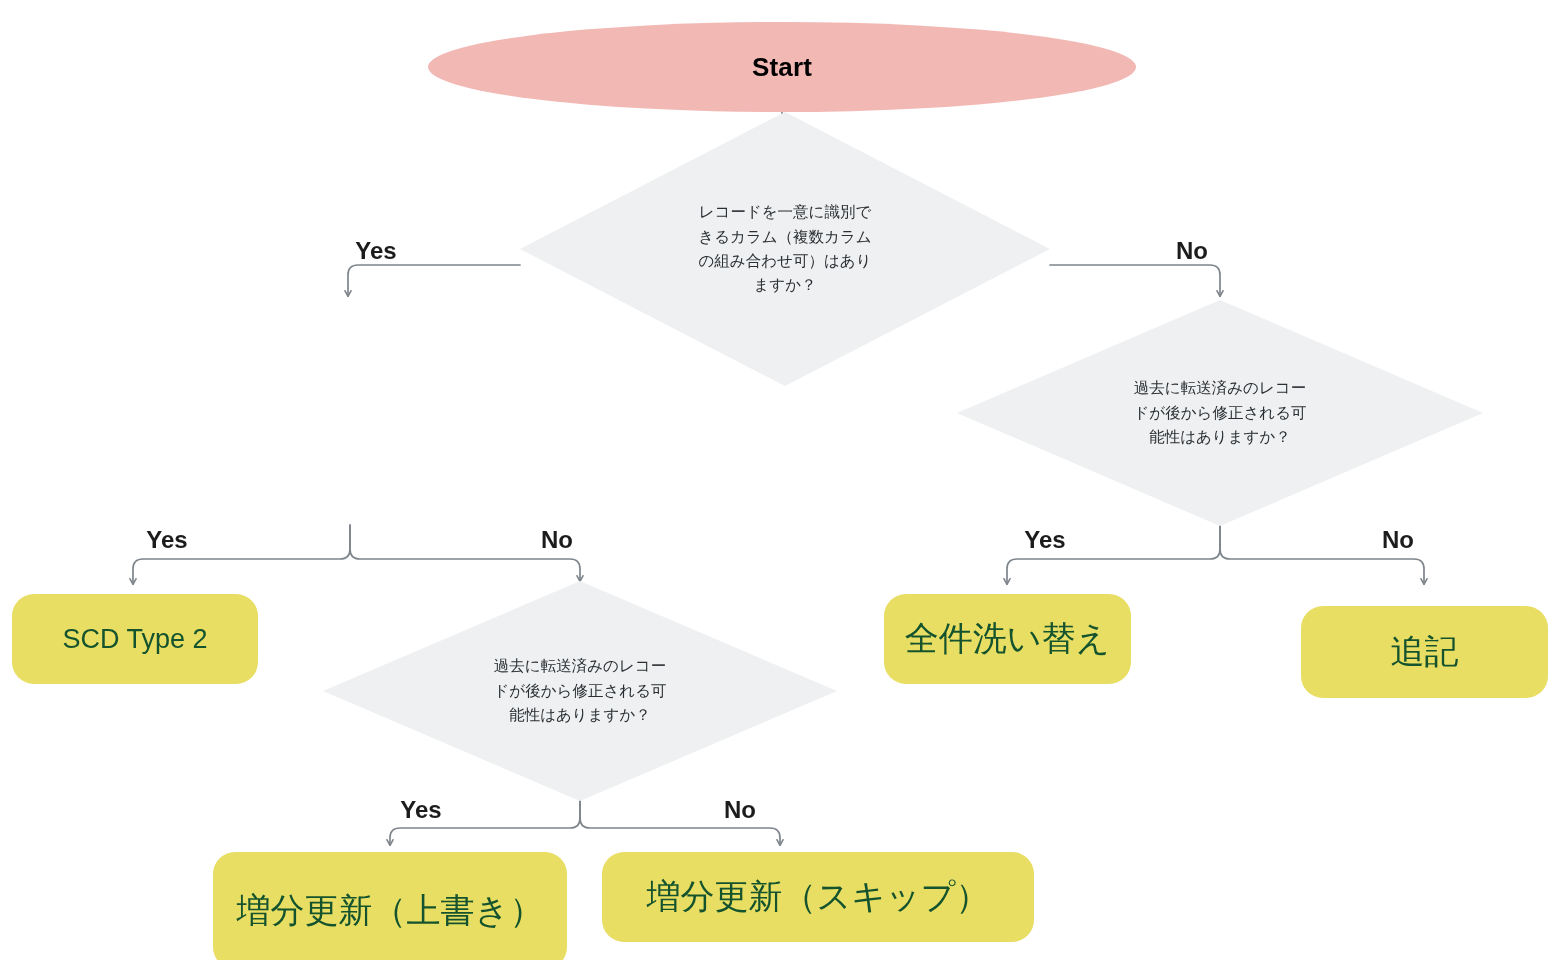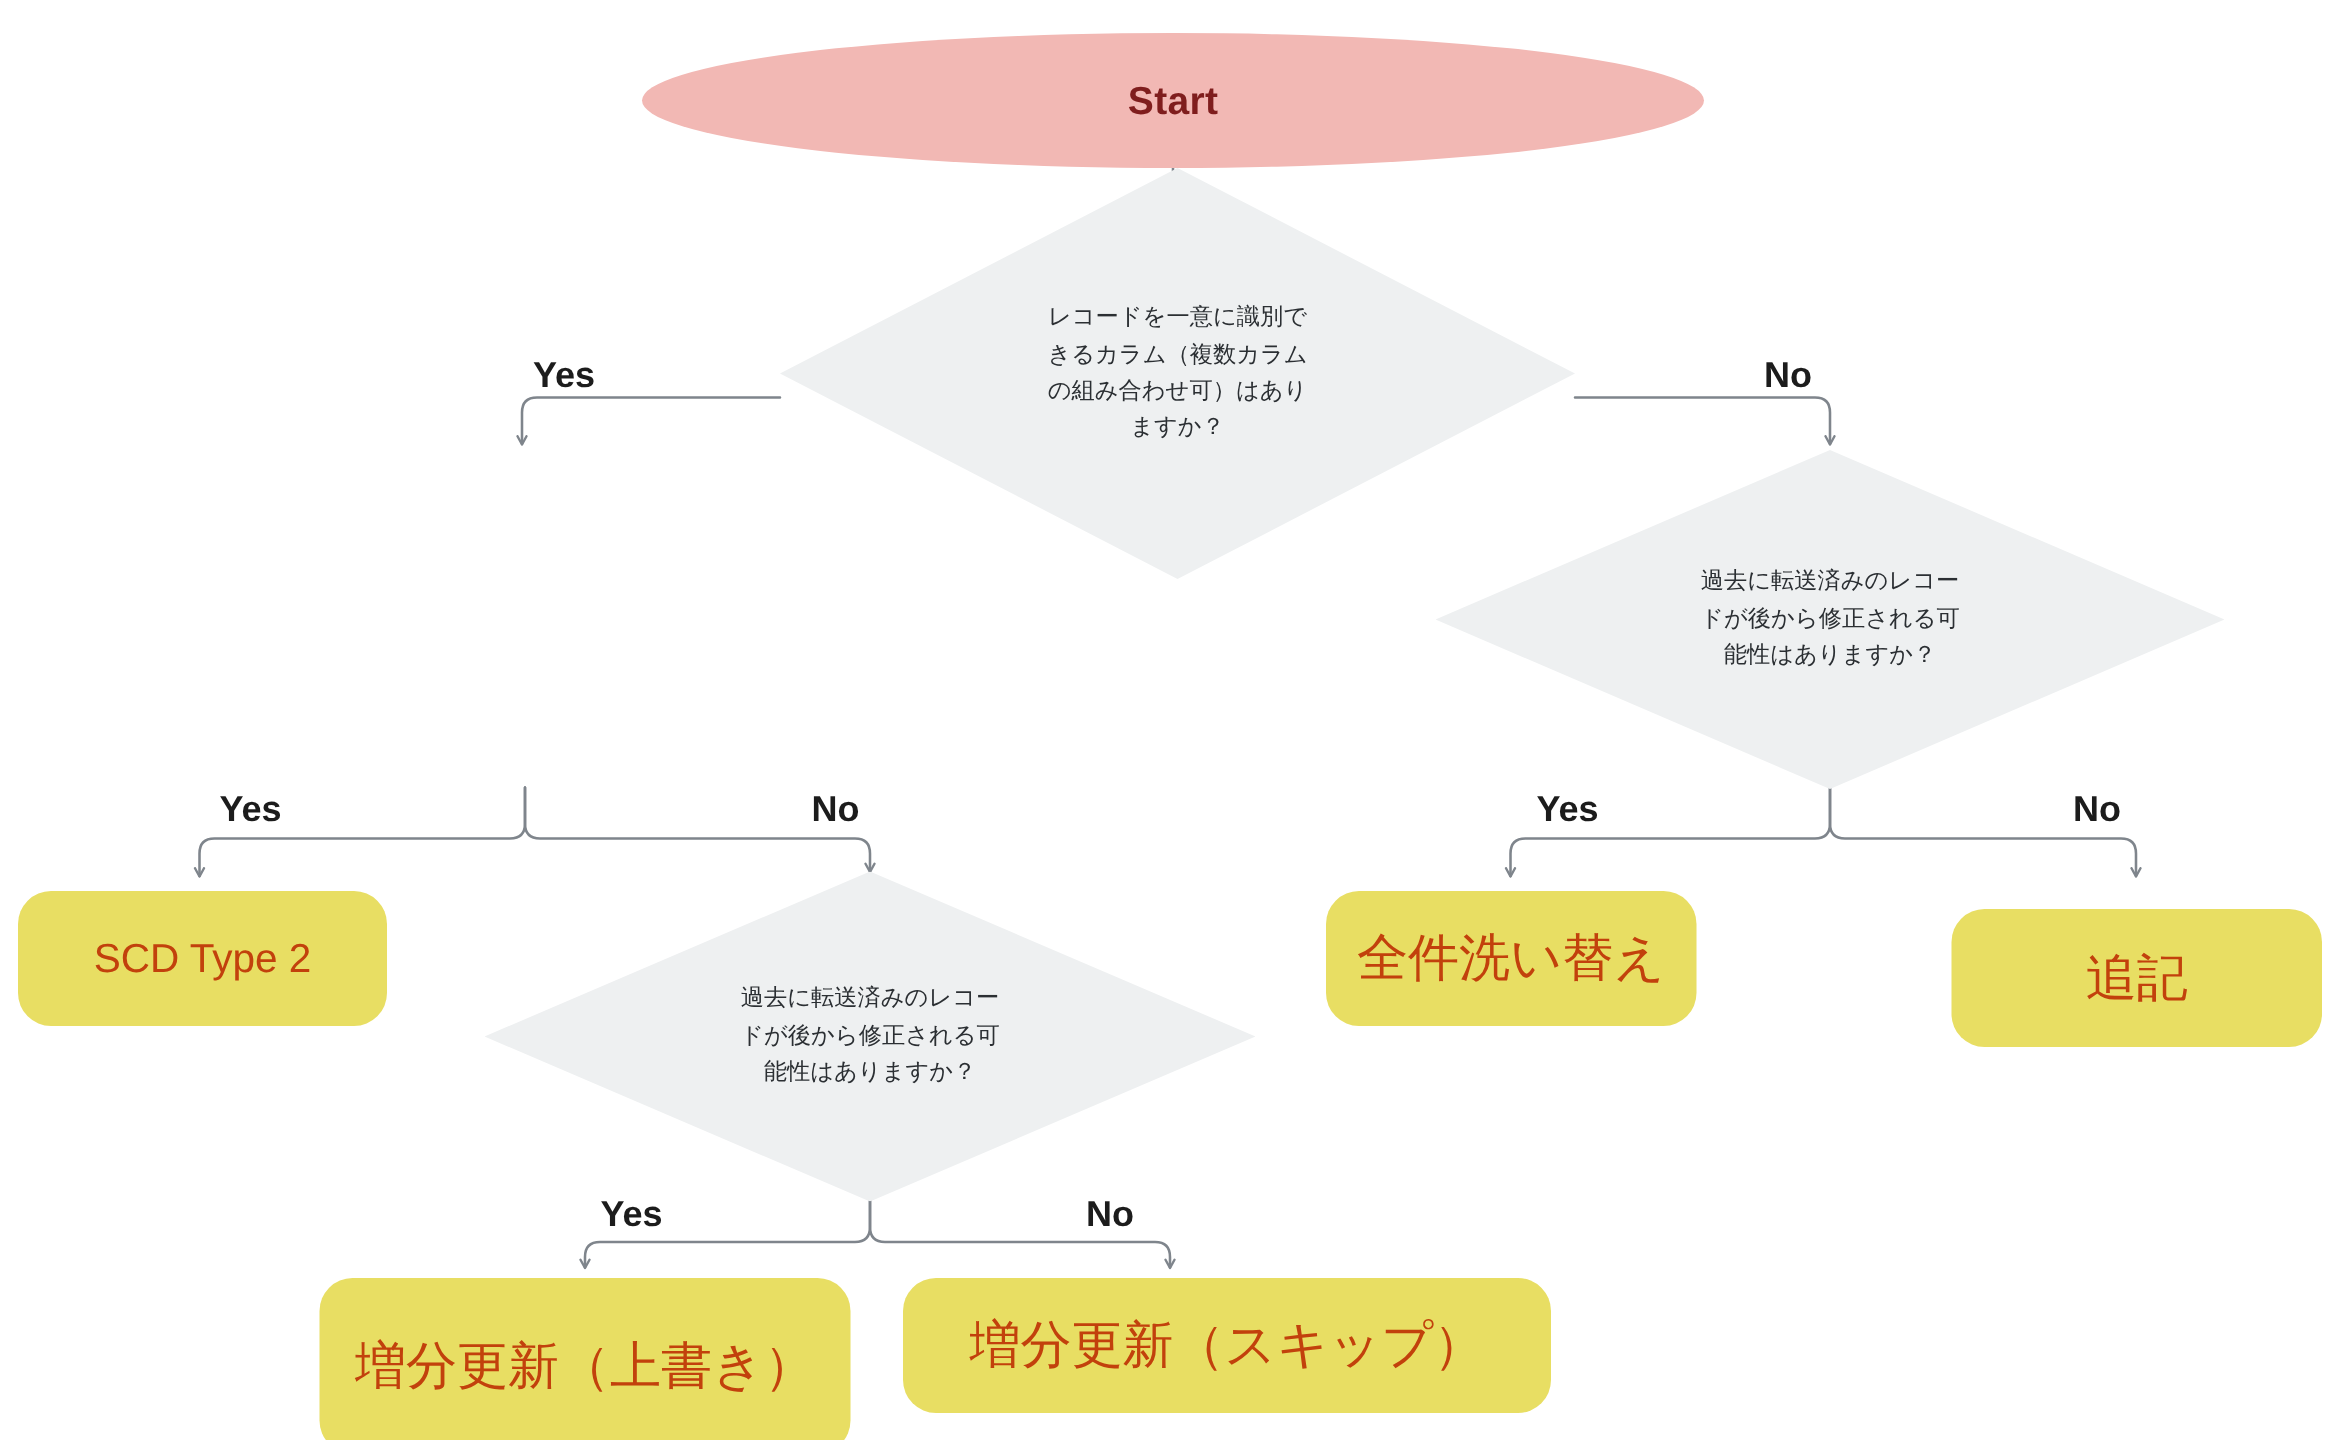--- a/index.html
+++ b/index.html
@@ -32,21 +32,21 @@
     box-sizing: border-box;
     display: flex;
     align-items: center;
     justify-content: center;
     text-align: center;
   }
   
   .node-start {
     border-radius: 50%;
     background: #f2b8b4;
-    color: #7f1d1d;
+    color: #000000;
     font-weight: bold;
     font-size: 26px;
     letter-spacing: 0.2px;
   }
   
   .node-decision {
     background: transparent;
   }
   .node-decision .diamond-bg {
     position: absolute;
@@ -63,21 +63,21 @@
     font-size: 15.5px;
     line-height: 1.58;
     font-weight: 500;
     width: 74%;
     white-space: pre-line;
   }
   
   .node-result {
     background: #e8de63;
     border-radius: 22px;
-    color: #c2410c;
+    color: #14532d;
     font-size: 27px;
     font-weight: 400;
     padding: 0 10px;
   }
   .node-result.jp { font-size: 34px; }
   
   .edge-label {
     position: absolute;
     color: #1c1c1c;
     font-size: 24px;

